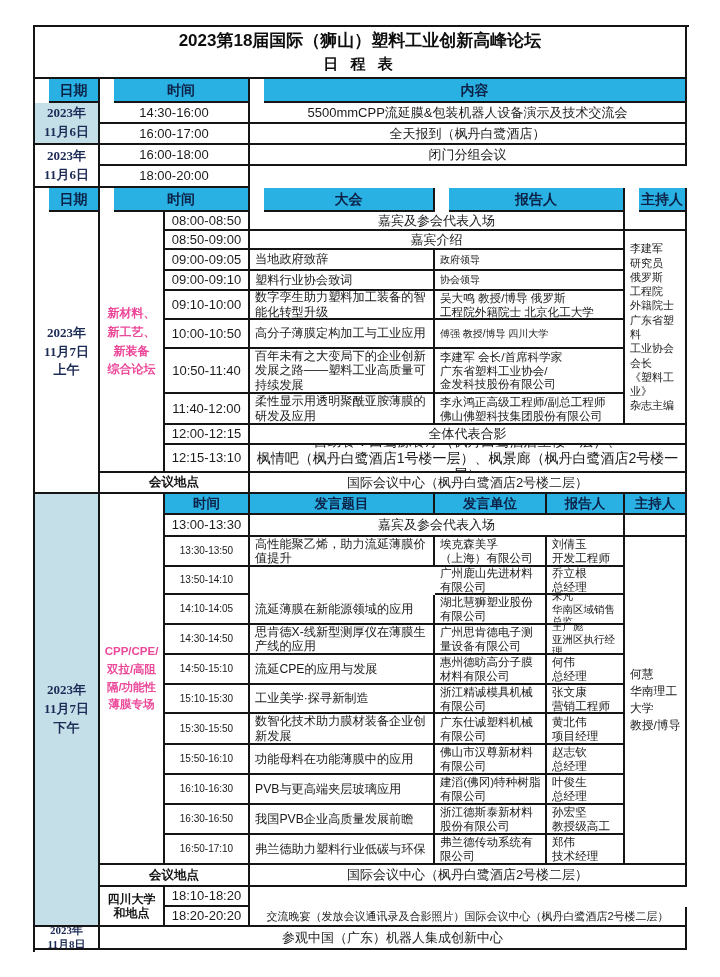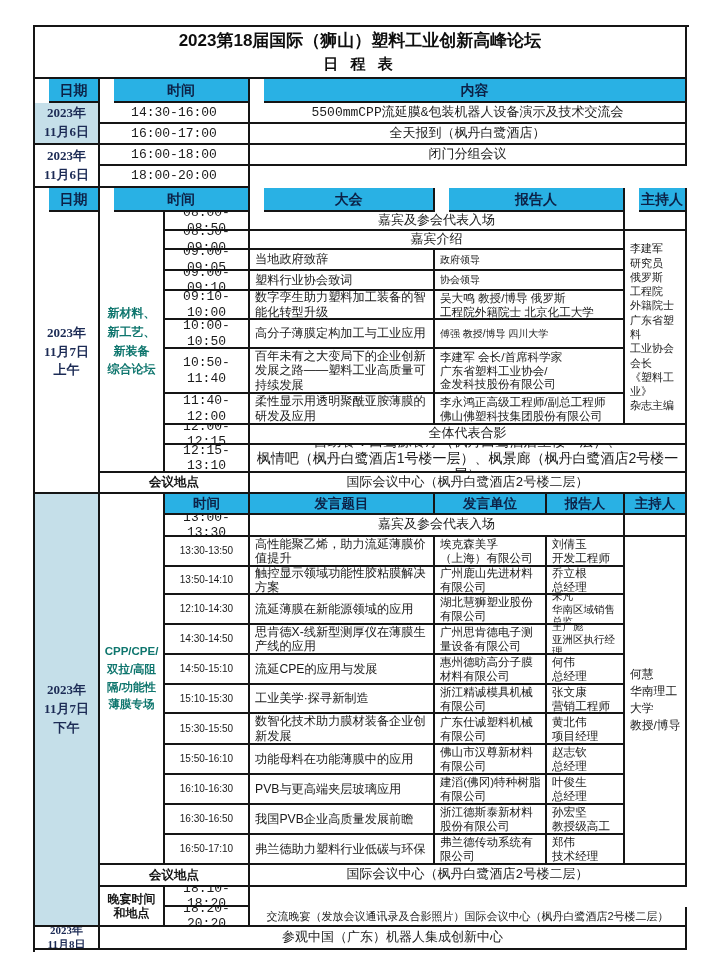--- a/index.html
+++ b/index.html
@@ -22,25 +22,25 @@
     display:flex; align-items:center; justify-content:center;
     text-align:center; overflow:hidden; line-height:1.18;
     font-size:12.5px;
   }
   .pre { white-space:pre-line; }
   .left { justify-content:flex-start; text-align:left; padding:1px 3px 1px 5px; }
   .hdr { background:#29b1e4; font-weight:bold; font-size:14px; color:#0c2146;margin-left:14px; }
   .hdr3 { background:#29b1e4; font-weight:bold; font-size:13.5px; color:#0c2146; }
   .lb  { background:#c5dfe9; }
   .date { font-family:"Liberation Serif", serif; font-weight:bold; color:#1c2b55; font-size:13px; line-height:1.45; }
-  .track { font-weight:bold; color:#0f766e; font-size:12px; line-height:1.55; }
+  .track { font-weight:bold; color:#ec4899; font-size:12px; line-height:1.55; }
   .bold { font-weight:bold; color:#141414; }
   .ttl { font-weight:bold; color:#0e0e0e; font-size:17px; line-height:1.45; flex-direction:column; }
   .ttl .sub { font-size:15px; letter-spacing:4px; }
-  .t  { font-size:13px;font-family:Liberation Mono, monospace; }
+  .t  { font-size:13px; }
   .t2 { font-size:10px; }
   .talk { font-size:12.2px; }
   .spk  { font-size:11.6px; }
   .org  { font-size:11.6px; }
   .host { font-size:11px; line-height:1.3; }
   .host2{ font-size:11.8px; line-height:1.45; }
   .small{ font-size:11px; }
   .mid  { font-size:14px; }
 </style>
 </head>
@@ -162,26 +162,25 @@
   <div class="c org pre left" style="grid-area:21/5/22/6">埃克森美孚
 （上海）有限公司</div>
   <div class="c spk pre left" style="grid-area:21/6/22/7">刘倩玉
 开发工程师</div>
   <div class="c host2 pre left" style="grid-area:21/7/32/8">何慧
 华南理工
 大学
 教授/博导</div>
 
   <div class="c t2" style="grid-area:22/3/23/4">13:50-14:10</div>
-  <div class="c talk left" style="grid-area:22/4/23/5">触控显示领域功能性胶粘膜解决方案</div>
   <div class="c org left" style="grid-area:22/5/23/6">广州鹿山先进材料有限公司</div>
   <div class="c spk pre left" style="grid-area:22/6/23/7">乔立根
 总经理</div>
 
-  <div class="c t2" style="grid-area:23/3/24/4">12:10-14:30</div>
+  <div class="c t2" style="grid-area:23/3/24/4">14:10-14:05</div>
   <div class="c talk left" style="grid-area:23/4/24/5">流延薄膜在新能源领域的应用</div>
   <div class="c org left" style="grid-area:23/5/24/6">湖北慧狮塑业股份有限公司</div>
   <div class="c spk pre left" style="grid-area:23/6/24/7;font-size:10.5px">宋凡
 华南区域销售总监</div>
 
   <div class="c t2" style="grid-area:24/3/25/4">14:30-14:50</div>
   <div class="c talk left" style="grid-area:24/4/25/5">思肯德X-线新型测厚仪在薄膜生产线的应用</div>
   <div class="c org left" style="grid-area:24/5/25/6">广州思肯德电子测量设备有限公司</div>
   <div class="c spk pre left" style="grid-area:24/6/25/7;font-size:10.5px">王广彪
 亚洲区执行经理</div>
@@ -224,21 +223,21 @@
 
   <div class="c t2" style="grid-area:31/3/32/4">16:50-17:10</div>
   <div class="c talk left" style="grid-area:31/4/32/5">弗兰德助力塑料行业低碳与环保</div>
   <div class="c org left" style="grid-area:31/5/32/6">弗兰德传动系统有限公司</div>
   <div class="c spk pre left" style="grid-area:31/6/32/7">郑伟
 技术经理</div>
 
   <div class="c bold" style="grid-area:32/2/33/4">会议地点</div>
   <div class="c t" style="grid-area:32/4/33/8">国际会议中心（枫丹白鹭酒店2号楼二层）</div>
 
-  <div class="c bold pre" style="grid-area:33/2/35/3;font-size:12px">晚宴时间
+  <div class="c bold pre" style="grid-area:33/2/35/3;font-size:12px">四川大学
 和地点</div>
   <div class="c t" style="grid-area:33/3/34/4">18:10-18:20</div>
   <div class="c t" style="grid-area:34/3/35/4">18:20-20:20</div>
   <div class="c small" style="grid-area:34/4/35/8">交流晚宴（发放会议通讯录及合影照片）国际会议中心（枫丹白鹭酒店2号楼二层）</div>
 
   <div class="c date pre" style="grid-area:35/1/36/2;font-size:11px;line-height:1.2">2023年
 11月8日</div>
   <div class="c t" style="grid-area:35/2/36/8">参观中国（广东）机器人集成创新中心</div>
 
 </div>

